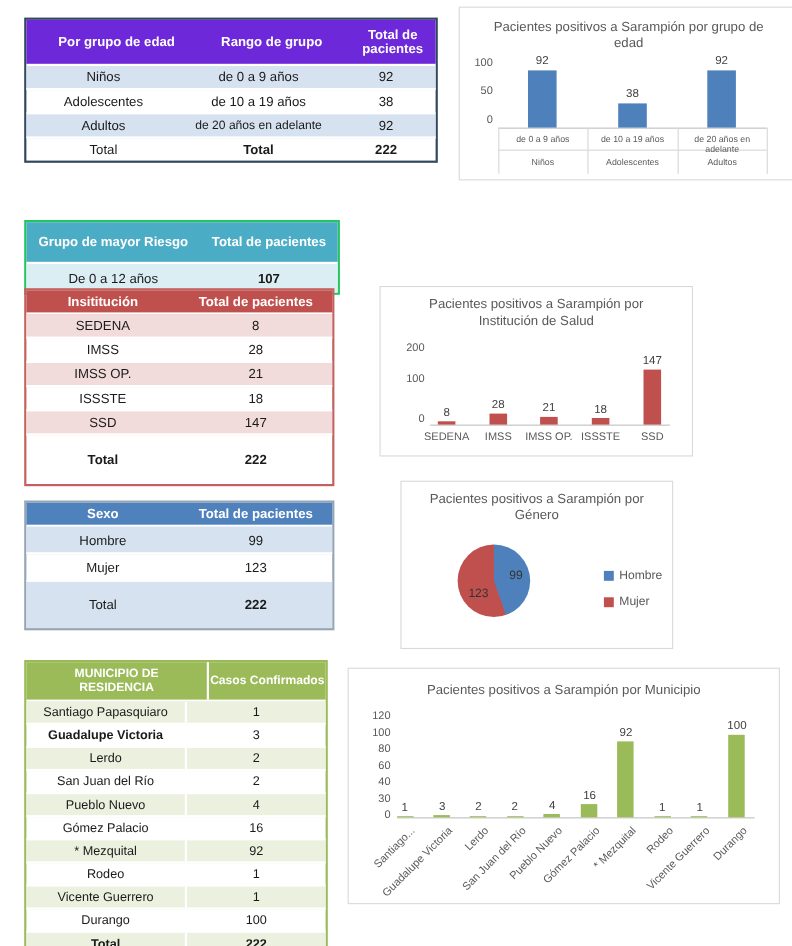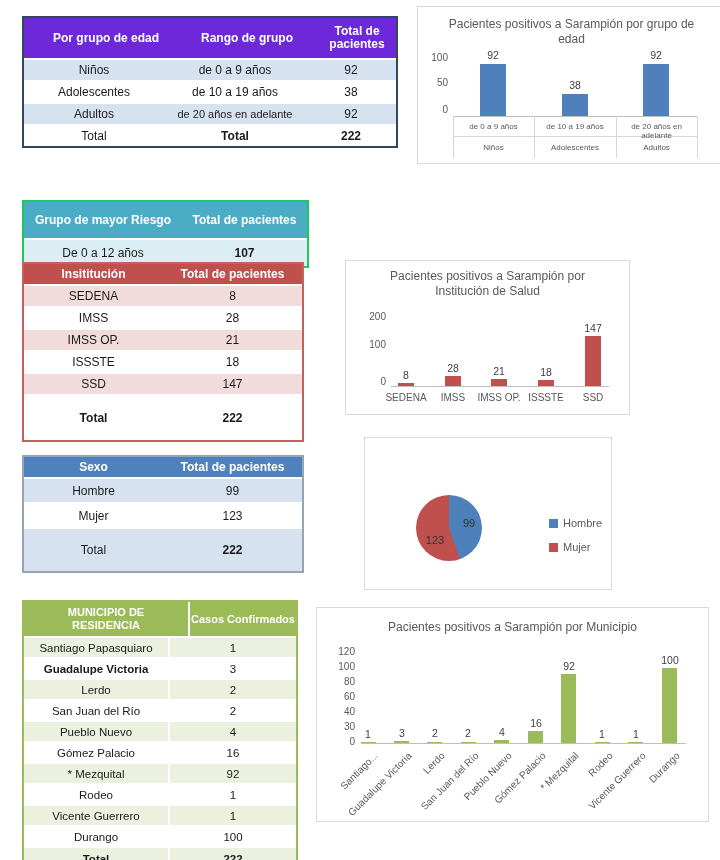--- a/index.html
+++ b/index.html
@@ -216,20 +216,21 @@
       <div class="td c1">Mujer</div>
       <div class="td c2">123</div>
     </div>
     <div class="tr tot">
       <div class="td c1">Total</div>
       <div class="td c2 b">222</div>
     </div>
   </div>
 
   <div class="chart" style="left:364px;top:437px;width:246px;height:151px;">
+    <div class="ctitle" style="top:8px;">Pacientes positivos a Sarampión por Género</div>
     <div class="pie" style="left: 51px; top: 57px; width: 66px; height: 66px; background: conic-gradient(rgb(78, 129, 187) 0deg, rgb(78, 129, 187) 160.541deg, rgb(192, 80, 77) 160.541deg, rgb(192, 80, 77) 360deg);"></div>
     <div class="plab" style="left:94px;top:79px;width:20px;">99</div>
     <div class="plab" style="left:56px;top:96px;width:28px;">123</div>
     <div class="legend-entry" style="left:184px;top:79px;">
       <span class="sq sq-hombre"></span>
       <span>Hombre</span>
     </div>
     <div class="legend-entry" style="left:184px;top:103px;">
       <span class="sq sq-mujer"></span>
       <span>Mujer</span>

